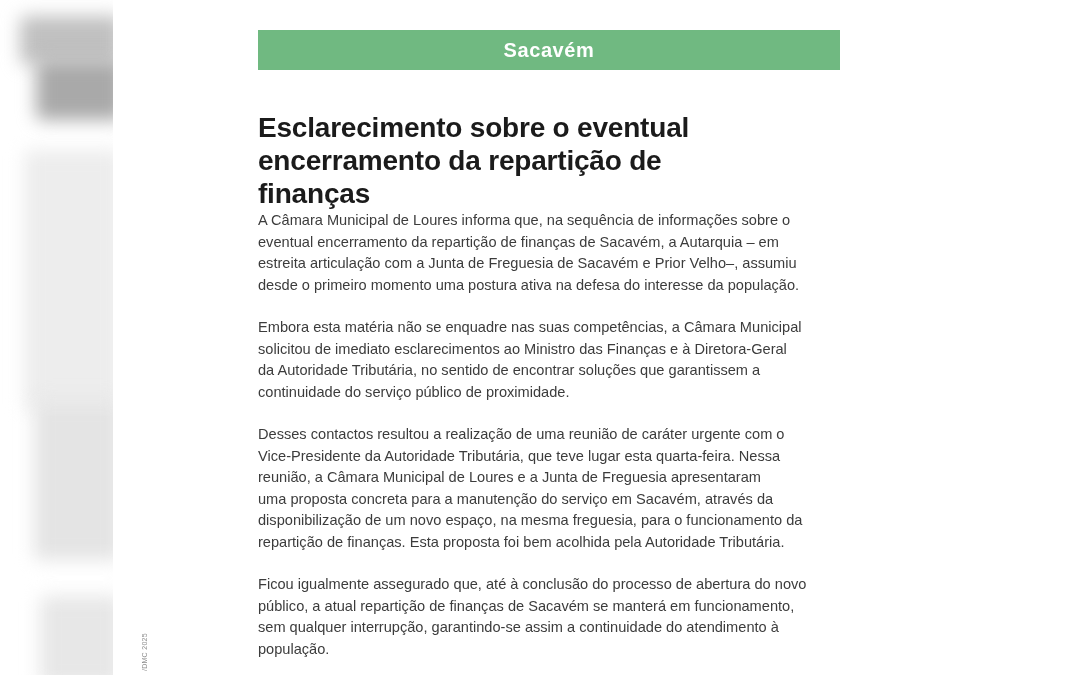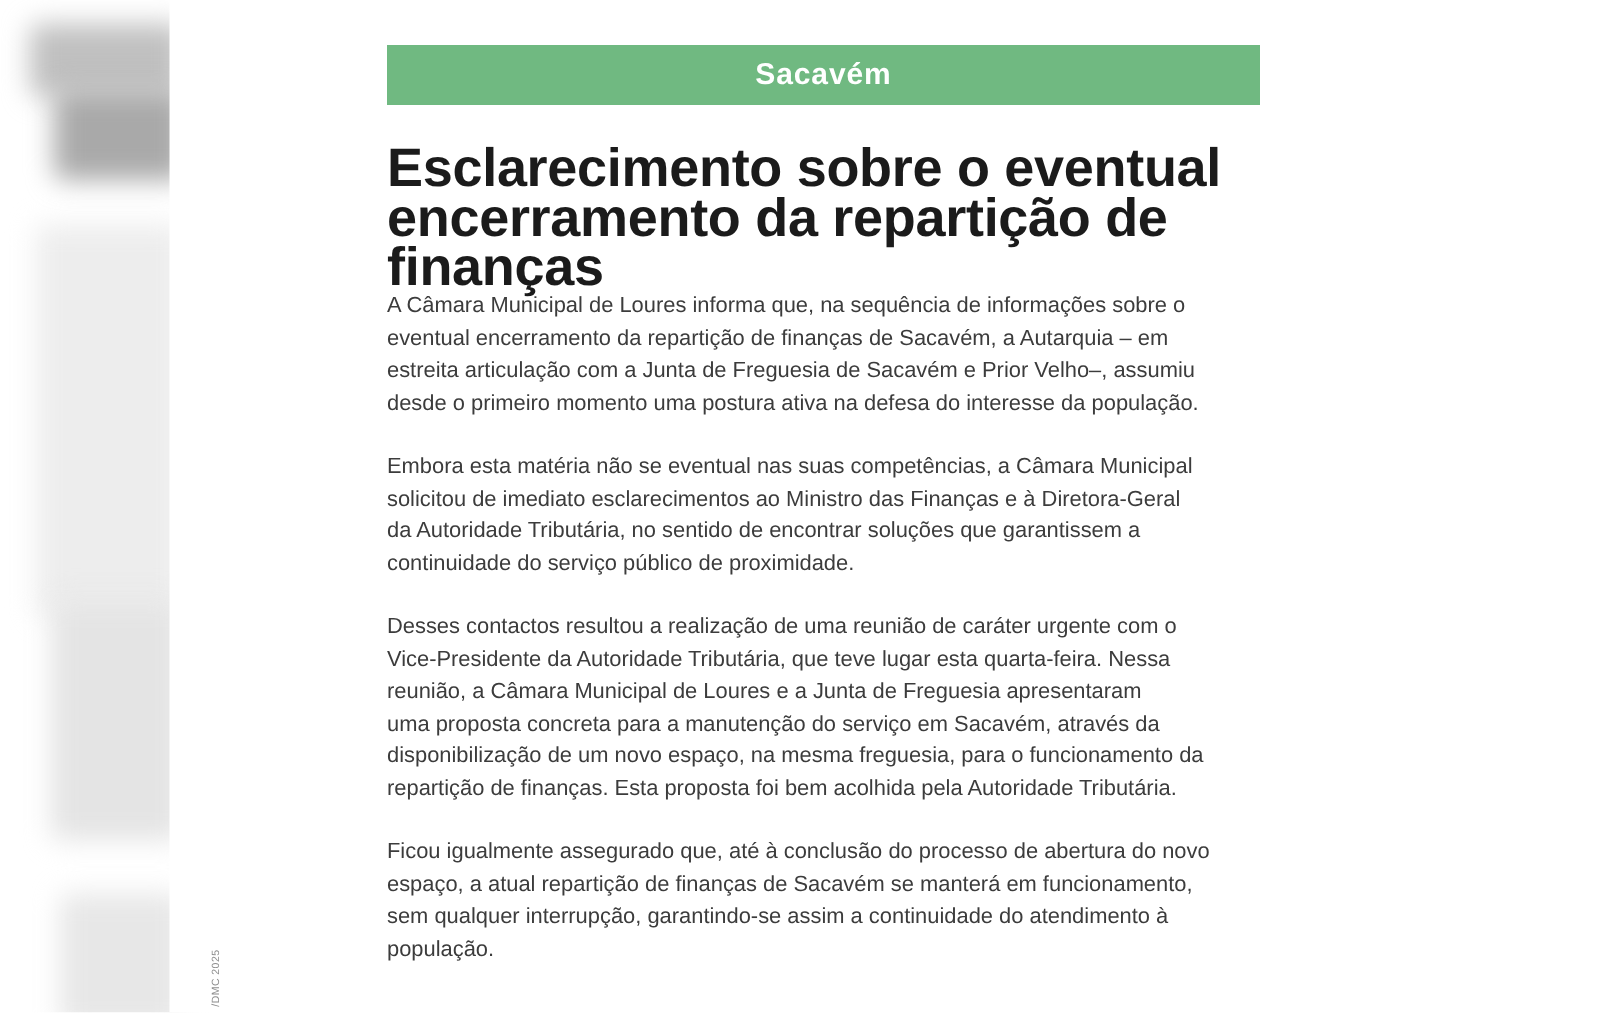--- a/index.html
+++ b/index.html
@@ -47,22 +47,22 @@
   .banner{
     margin-top:30px;height:40px;
     background:var(--accent);
     display:flex;align-items:center;justify-content:center;
   }
   .banner-label{
     color:var(--banner-text);
     font-size:20px;font-weight:bold;letter-spacing:.6px;
   }
   .title{
-    margin-top:25px;
-    font-size:36px;line-height:33px;font-weight:bold;
+    margin-top:41px;
+    font-size:28px;line-height:33px;font-weight:bold;
     letter-spacing:-.2px;
     color:var(--title);
     white-space:pre-line;
   }
   .article{}
   .article p{
     font-size:14.6px;line-height:21.5px;
     color:var(--body);
     white-space:pre-line;
     margin-bottom:21px;
@@ -101,31 +101,31 @@
 
       <h1 class="title">Esclarecimento sobre o eventual
 encerramento da repartição de
 finanças</h1>
 
       <div class="article">
         <p>A Câmara Municipal de Loures informa que, na sequência de informações sobre o
 eventual encerramento da repartição de finanças de Sacavém, a Autarquia – em
 estreita articulação com a Junta de Freguesia de Sacavém e Prior Velho–, assumiu
 desde o primeiro momento uma postura ativa na defesa do interesse da população.</p>
-        <p>Embora esta matéria não se eventual nas suas competências, a Câmara Municipal
+        <p>Embora esta matéria não se enquadre nas suas competências, a Câmara Municipal
 solicitou de imediato esclarecimentos ao Ministro das Finanças e à Diretora-Geral
 da Autoridade Tributária, no sentido de encontrar soluções que garantissem a
 continuidade do serviço público de proximidade.</p>
         <p>Desses contactos resultou a realização de uma reunião de caráter urgente com o
 Vice-Presidente da Autoridade Tributária, que teve lugar esta quarta-feira. Nessa
 reunião, a Câmara Municipal de Loures e a Junta de Freguesia apresentaram
 uma proposta concreta para a manutenção do serviço em Sacavém, através da
 disponibilização de um novo espaço, na mesma freguesia, para o funcionamento da
 repartição de finanças. Esta proposta foi bem acolhida pela Autoridade Tributária.</p>
         <p>Ficou igualmente assegurado que, até à conclusão do processo de abertura do novo
-espaço, a atual repartição de finanças de Sacavém se manterá em funcionamento,
+público, a atual repartição de finanças de Sacavém se manterá em funcionamento,
 sem qualquer interrupção, garantindo-se assim a continuidade do atendimento à
 população.</p>
       </div>
 
     </div>
   </div>
 </div>
 
 </body></html>

